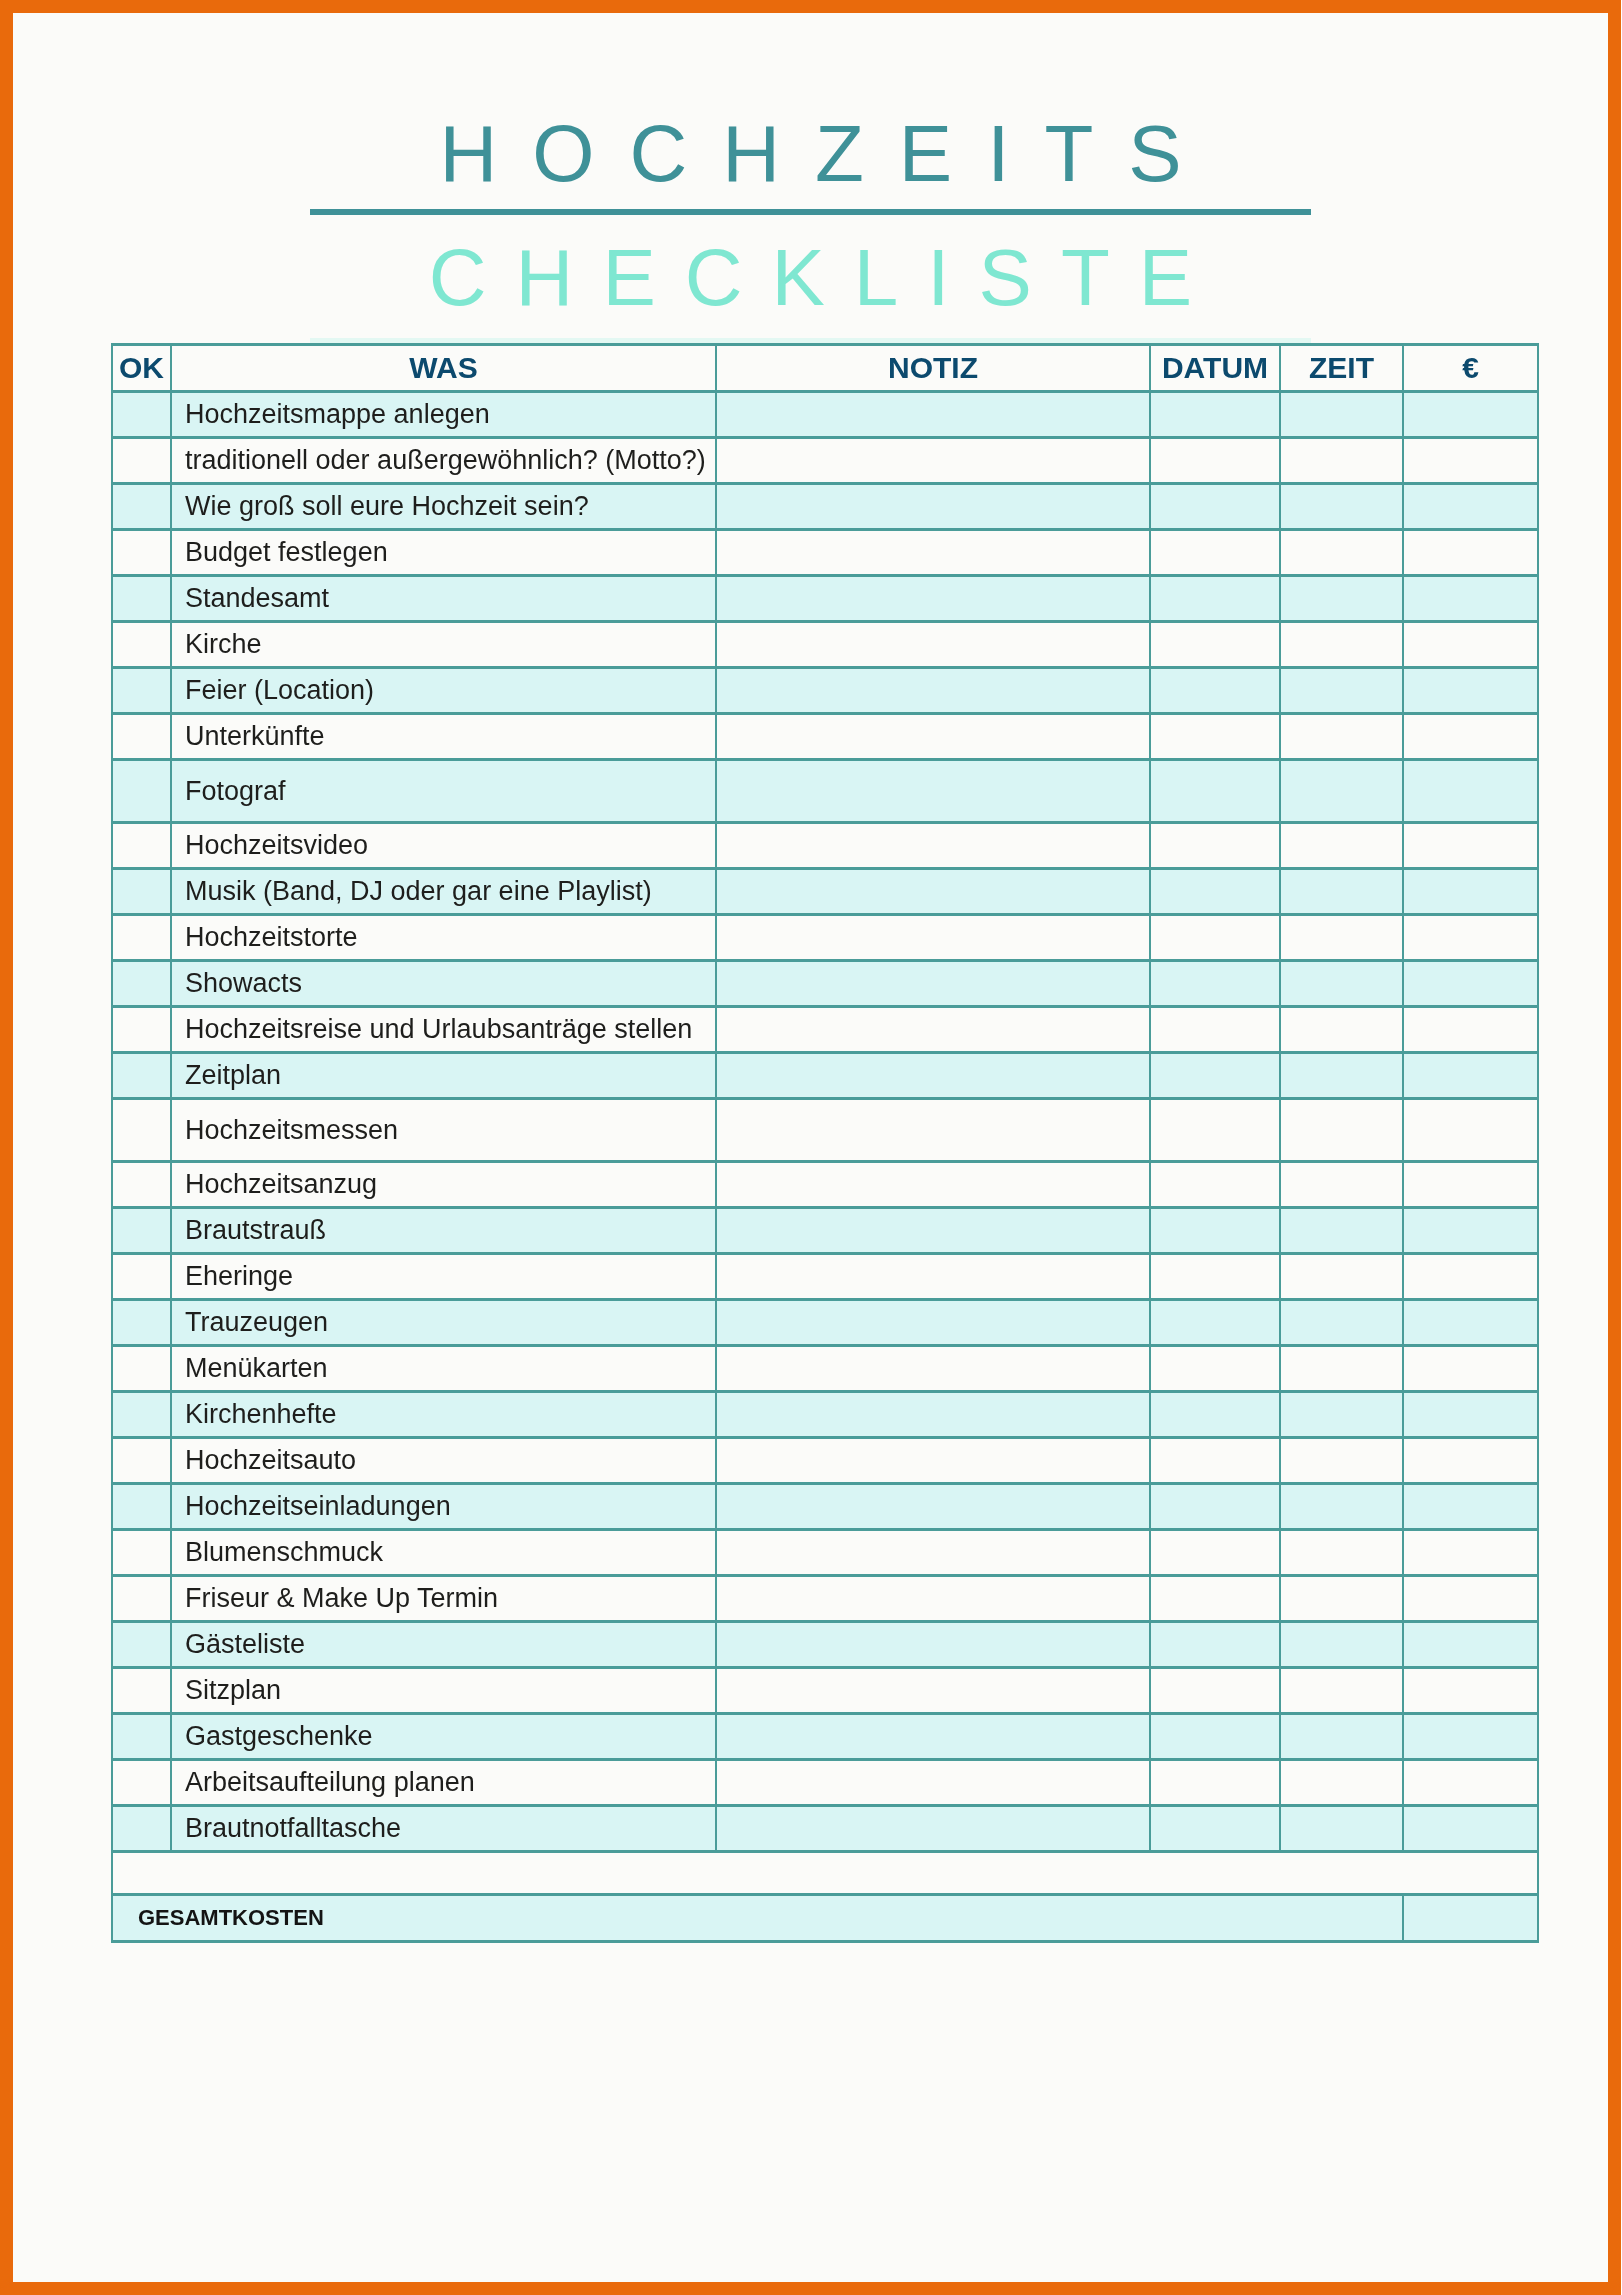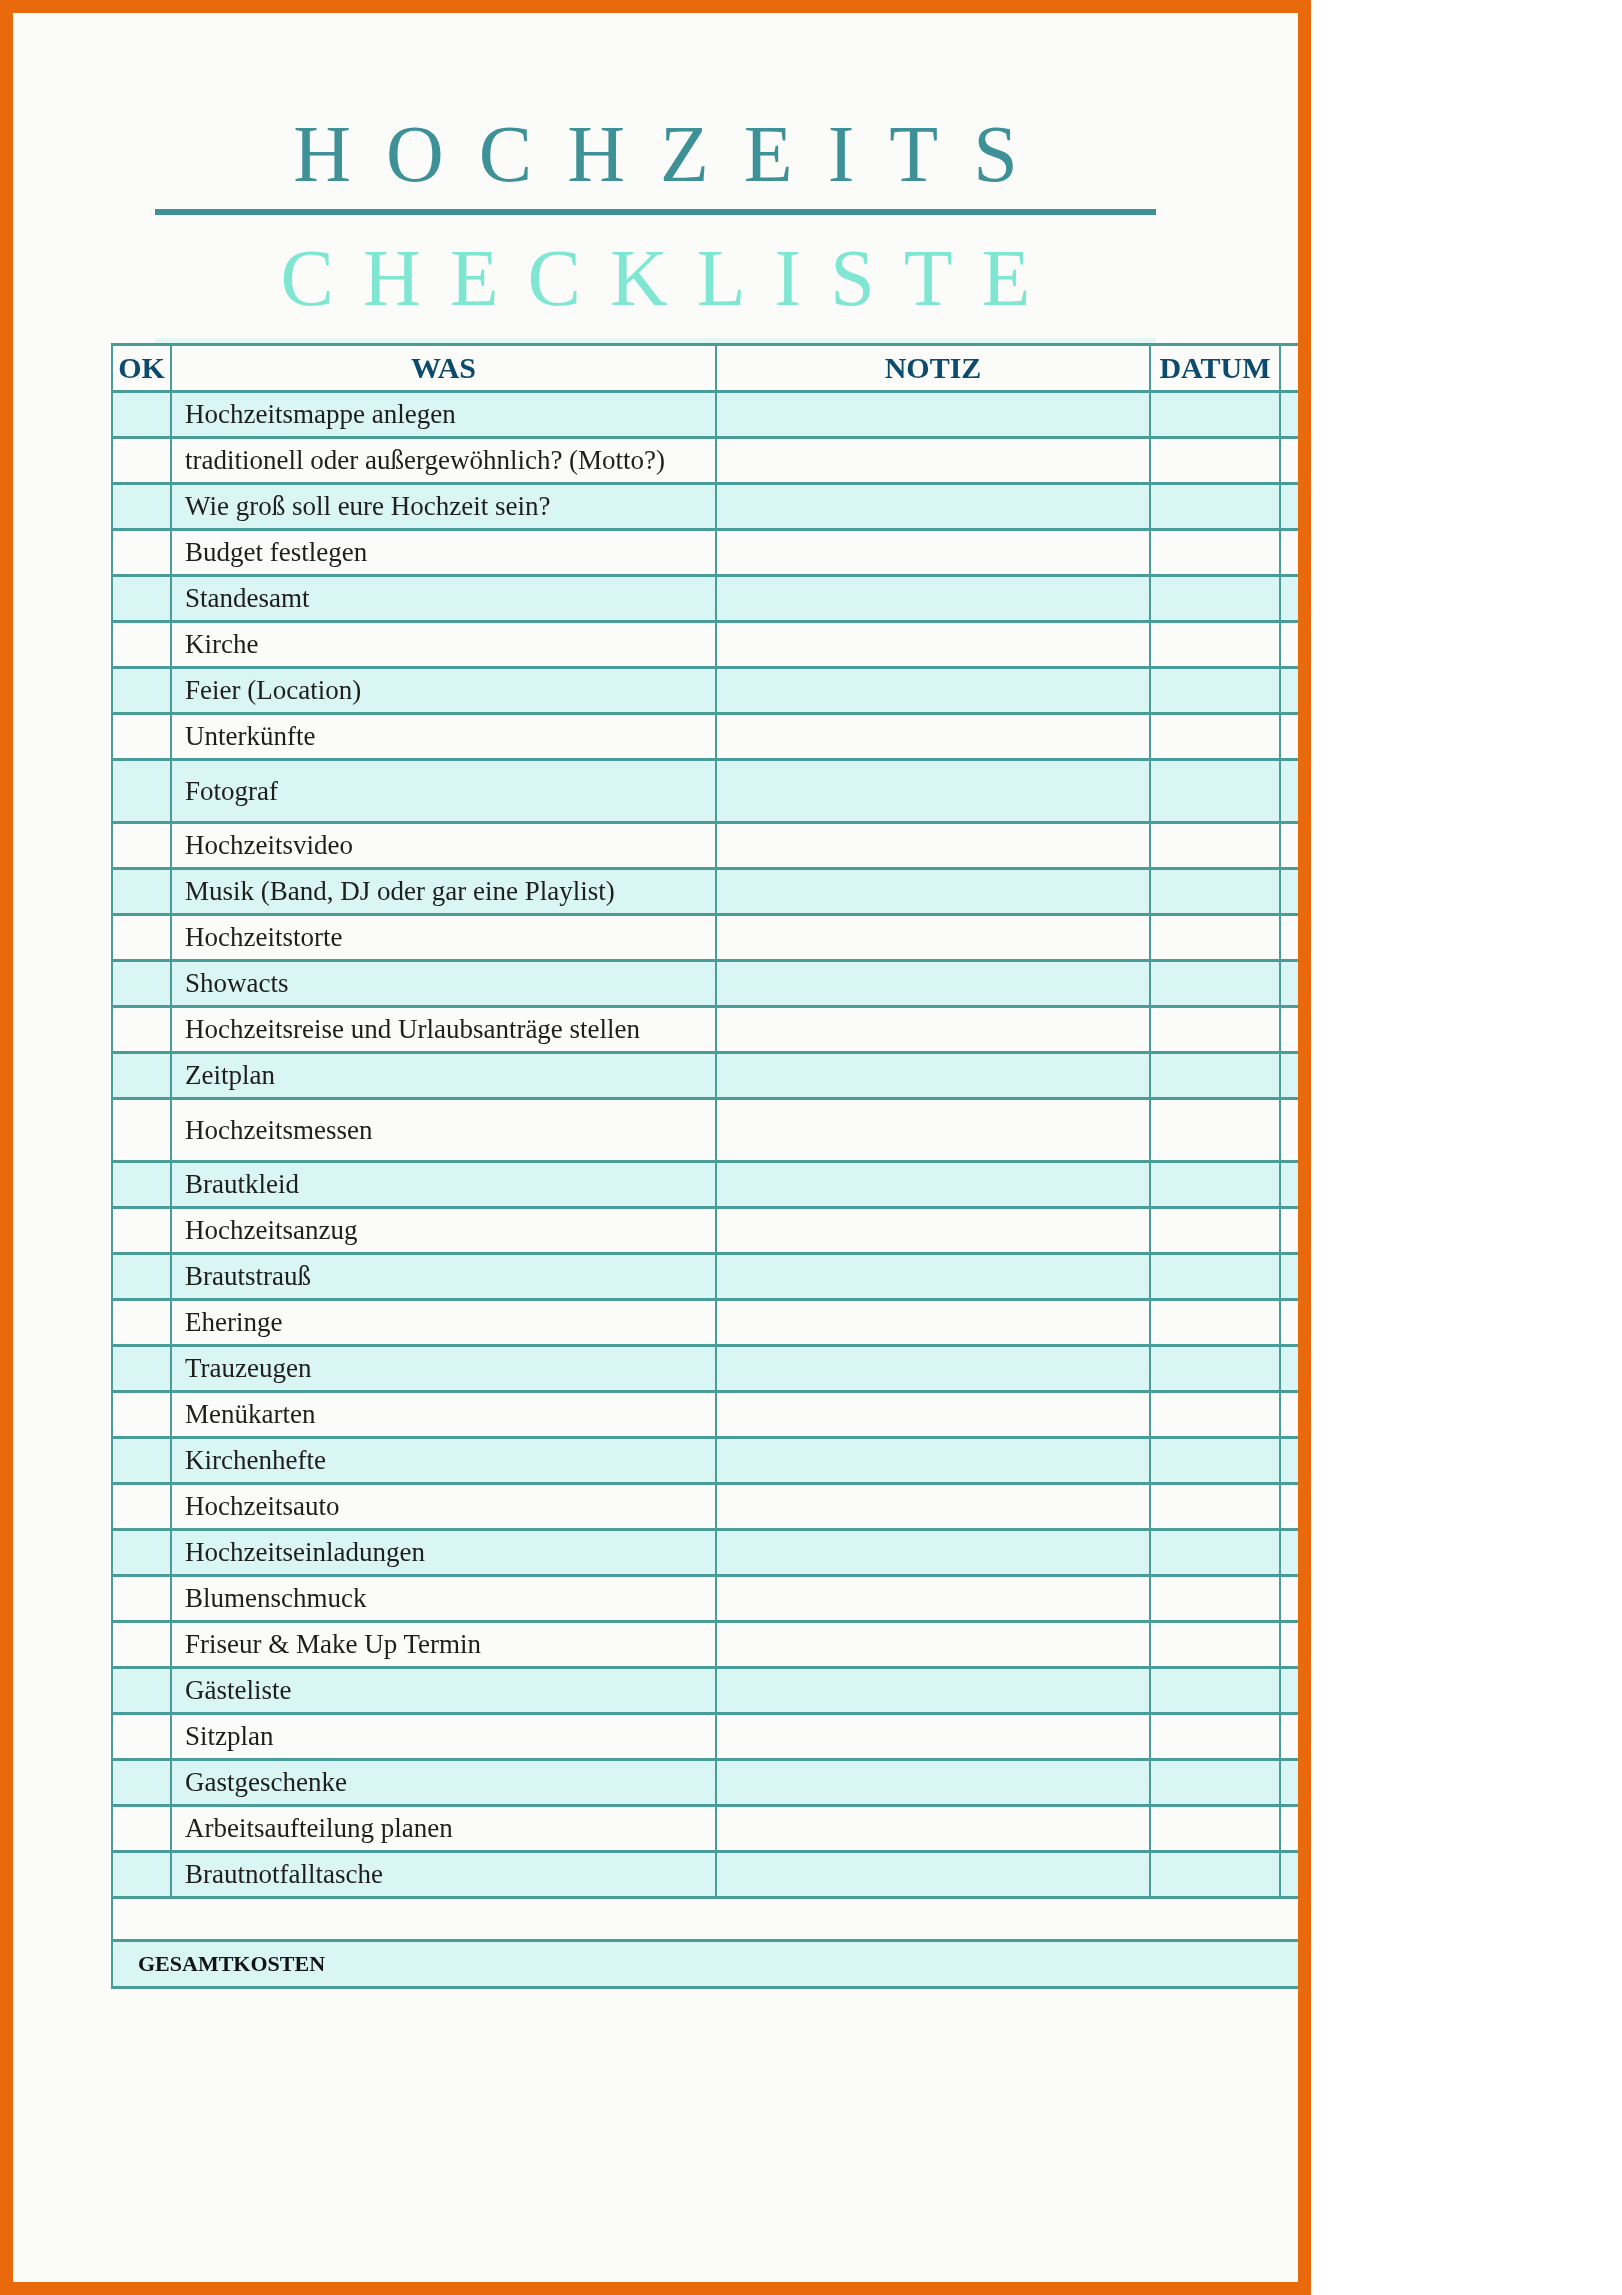--- a/index.html
+++ b/index.html
@@ -9,25 +9,24 @@
     --row-white:#FBFBF9;
     --title-teal:#3F9198;
     --title-mint:#7FE7D1;
     --text-dark:#1E1E1C;
   }
   *{box-sizing:border-box;margin:0;padding:0;}
   html,body{background:#fff;}
   body{font-family:"Liberation Sans","DejaVu Sans",sans-serif;}
   .page{
     position:relative;
-    width:1311px;height:2295px;
+    width:1621px;height:2295px;
     background:var(--row-white);
     border:13px solid var(--page-border-orange);
     overflow:hidden;
-    font-family:Liberation Serif, serif;
   }
   
   .title-block{
     position:absolute;top:97px;left:0;width:100%;
     text-align:center;
   }
   .title-line1{
     font-size:80px;font-weight:300;line-height:1.1;
     letter-spacing:35px;text-indent:35px;
     color:var(--title-teal);
@@ -251,28 +250,20 @@
             <td class="euro"></td>
           </tr>
           <tr class="white tall">
             <td class="ok"></td>
             <td class="was">Hochzeitsmessen</td>
             <td class="notiz"></td>
             <td class="datum"></td>
             <td class="zeit"></td>
             <td class="euro"></td>
           </tr>
-          <tr class="cyan">
-            <td class="ok"></td>
-            <td class="was">Brautkleid</td>
-            <td class="notiz"></td>
-            <td class="datum"></td>
-            <td class="zeit"></td>
-            <td class="euro"></td>
-          </tr>
           <tr class="white">
             <td class="ok"></td>
             <td class="was">Hochzeitsanzug</td>
             <td class="notiz"></td>
             <td class="datum"></td>
             <td class="zeit"></td>
             <td class="euro"></td>
           </tr>
           <tr class="cyan">
             <td class="ok"></td>

